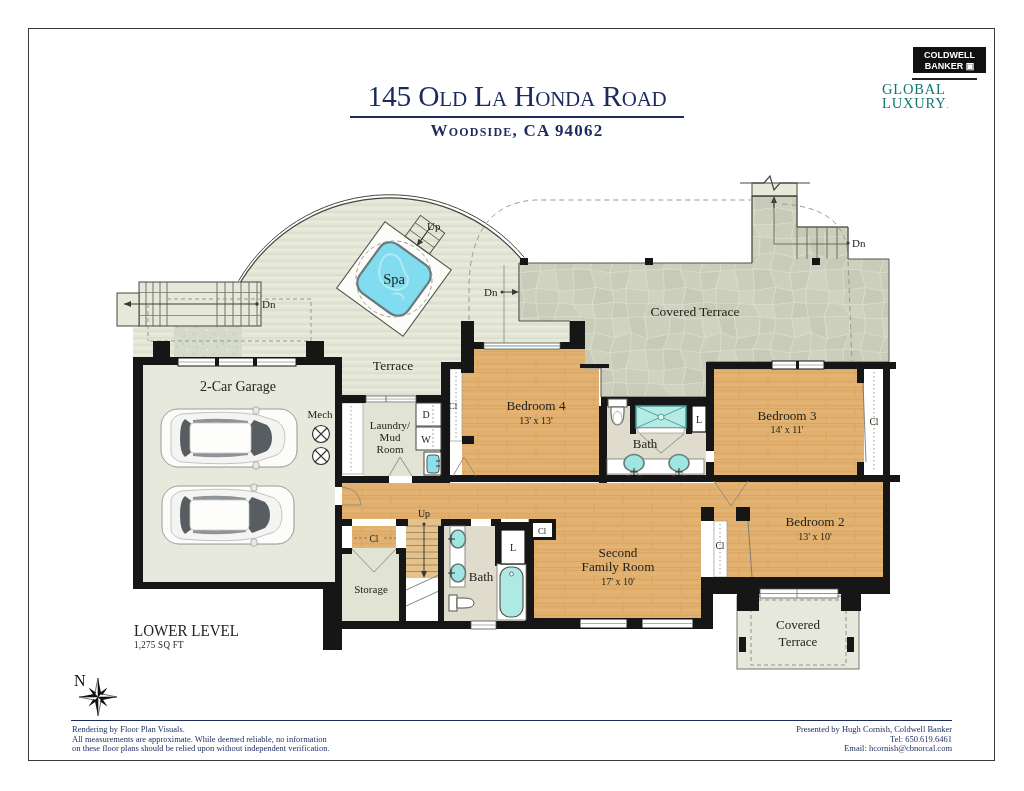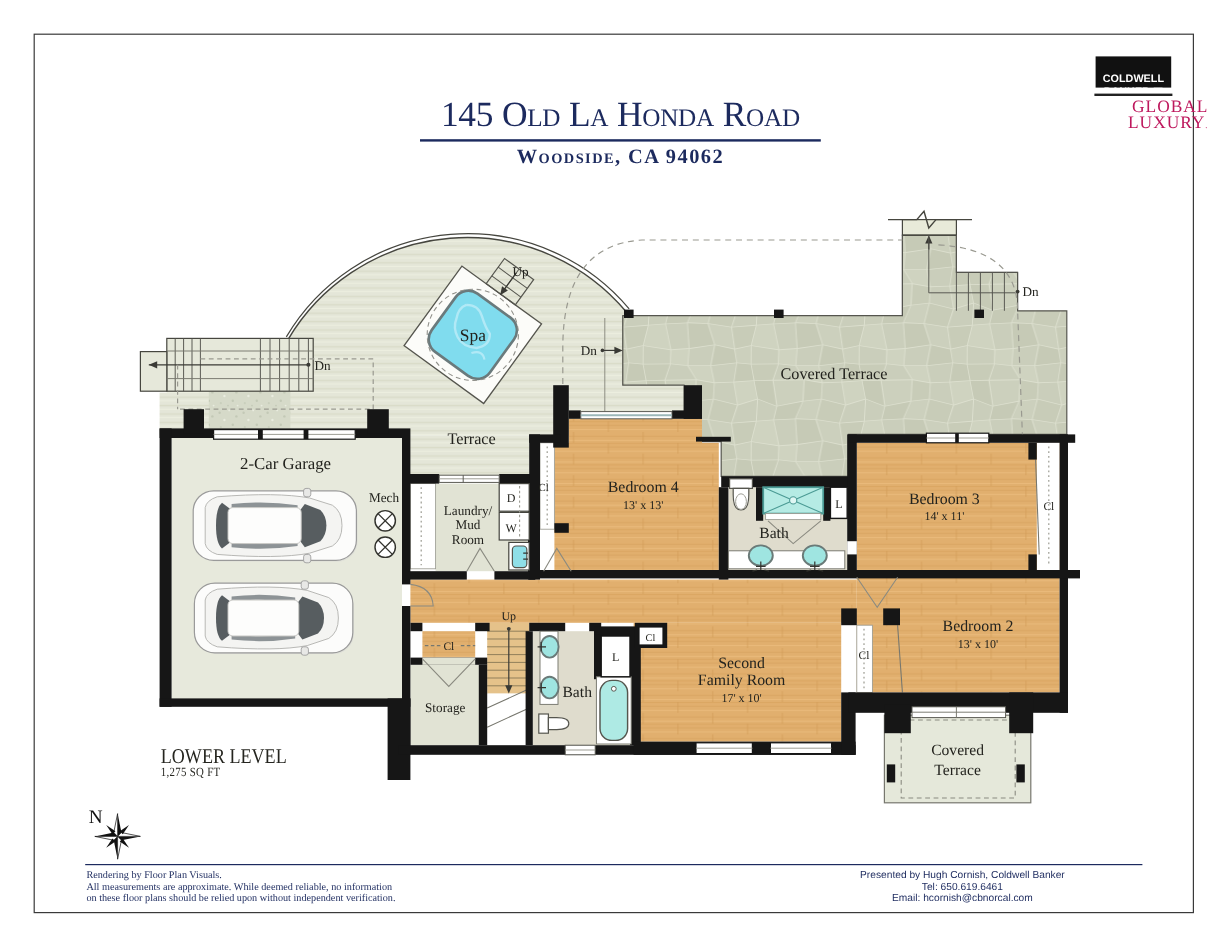--- a/index.html
+++ b/index.html
@@ -754,23 +754,23 @@
 <text x="798" y="646" font-size="13">Terrace</text>
 <text x="424" y="517" font-size="10">Up</text>
 <text x="453" y="409" font-size="9">Cl</text>
 <text x="374" y="542" font-size="9.5">Cl</text>
 <text x="874" y="425" font-size="9.5">Cl</text>
 <text x="720" y="549" font-size="9.5">Cl</text>
 </g>
 </g>
 </svg>
 
-<div style="position:absolute;left:913px;top:47px;width:63px;height:26px;background:#111;color:#fff;text-align:center;font-family:'Liberation Sans',sans-serif;font-weight:bold;font-size:9px;line-height:10.5px;letter-spacing:0px;padding-top:13px;box-sizing:border-box">COLDWELL<br>BANKER&nbsp;▣</div>
+<div style="position:absolute;left:913px;top:47px;width:73px;height:26px;background:#111;color:#fff;text-align:center;font-family:'Liberation Sans',sans-serif;font-weight:bold;font-size:9px;line-height:10.5px;letter-spacing:0px;padding-top:3px;box-sizing:border-box">COLDWELL<br>BANKER&nbsp;▣</div>
 <div style="position:absolute;left:912px;top:78px;width:65px;height:0;border-top:2px solid #222"></div>
-<div style="position:absolute;left:882px;top:83px;width:125px;text-align:right;color:#be185d;font-size:14.5px;letter-spacing:0.8px;line-height:13.5px">GLOBAL<br>LUXURY<span style="font-size:7px">.</span></div>
+<div style="position:absolute;left:882px;top:83px;width:125px;text-align:left;color:#0f766e;font-size:14.5px;letter-spacing:0.8px;line-height:13.5px">GLOBAL<br>LUXURY<span style="font-size:7px">.</span></div>
 
 <div style="position:absolute;left:134px;top:620px;color:#25251f;transform:scaleX(0.86);transform-origin:left top">
   <div style="font-size:17.5px;letter-spacing:0px">LOWER LEVEL</div>
   <div style="font-size:10.5px;margin-top:-2px;letter-spacing:0.3px">1,275 SQ FT</div>
 </div>
 
 <svg width="52" height="56" viewBox="0 0 52 56" style="position:absolute;left:72px;top:668px">
   <g>
     <text x="2" y="18" font-size="16" font-family="Liberation Serif" fill="#111">N</text>
     <g transform="translate(26,29)">
@@ -787,13 +787,13 @@
       <path d="M-9.5,9.5 L-1.8,4.3 L-4.3,1.8 Z" fill="#111"></path>
       <path d="M-9.5,-9.5 L-4.3,-1.8 L-1.8,-4.3 Z" fill="#111"></path>
     </g>
   </g>
 </svg>
 
 <div style="position:absolute;left:71px;top:720px;width:881px;height:0;border-top:1.5px solid #1c2a5e"></div>
 
 <div style="position:absolute;left:72px;top:725px;color:#1c2a5e;font-family:Liberation Serif, serif;font-size:8.5px;line-height:9.6px">Rendering by Floor Plan Visuals.<br>All measurements are approximate. While deemed reliable, no information<br>on these floor plans should be relied upon without independent verification.</div>
 
-<div style="position:absolute;left:652px;top:725px;width:300px;text-align:center;color:#1c2a5e;font-family:Liberation Sans, sans-serif;font-size:8.5px;line-height:9.6px">Presented by Hugh Cornish, Coldwell Banker<br>Tel: 650.619.6461<br>Email: hcornish@cbnorcal.com</div>
+<div style="position:absolute;left:652px;top:725px;width:300px;text-align:right;color:#1c2a5e;font-family:Liberation Serif, serif;font-size:8.5px;line-height:9.6px">Presented by Hugh Cornish, Coldwell Banker<br>Tel: 650.619.6461<br>Email: hcornish@cbnorcal.com</div>
 
 </body></html>

